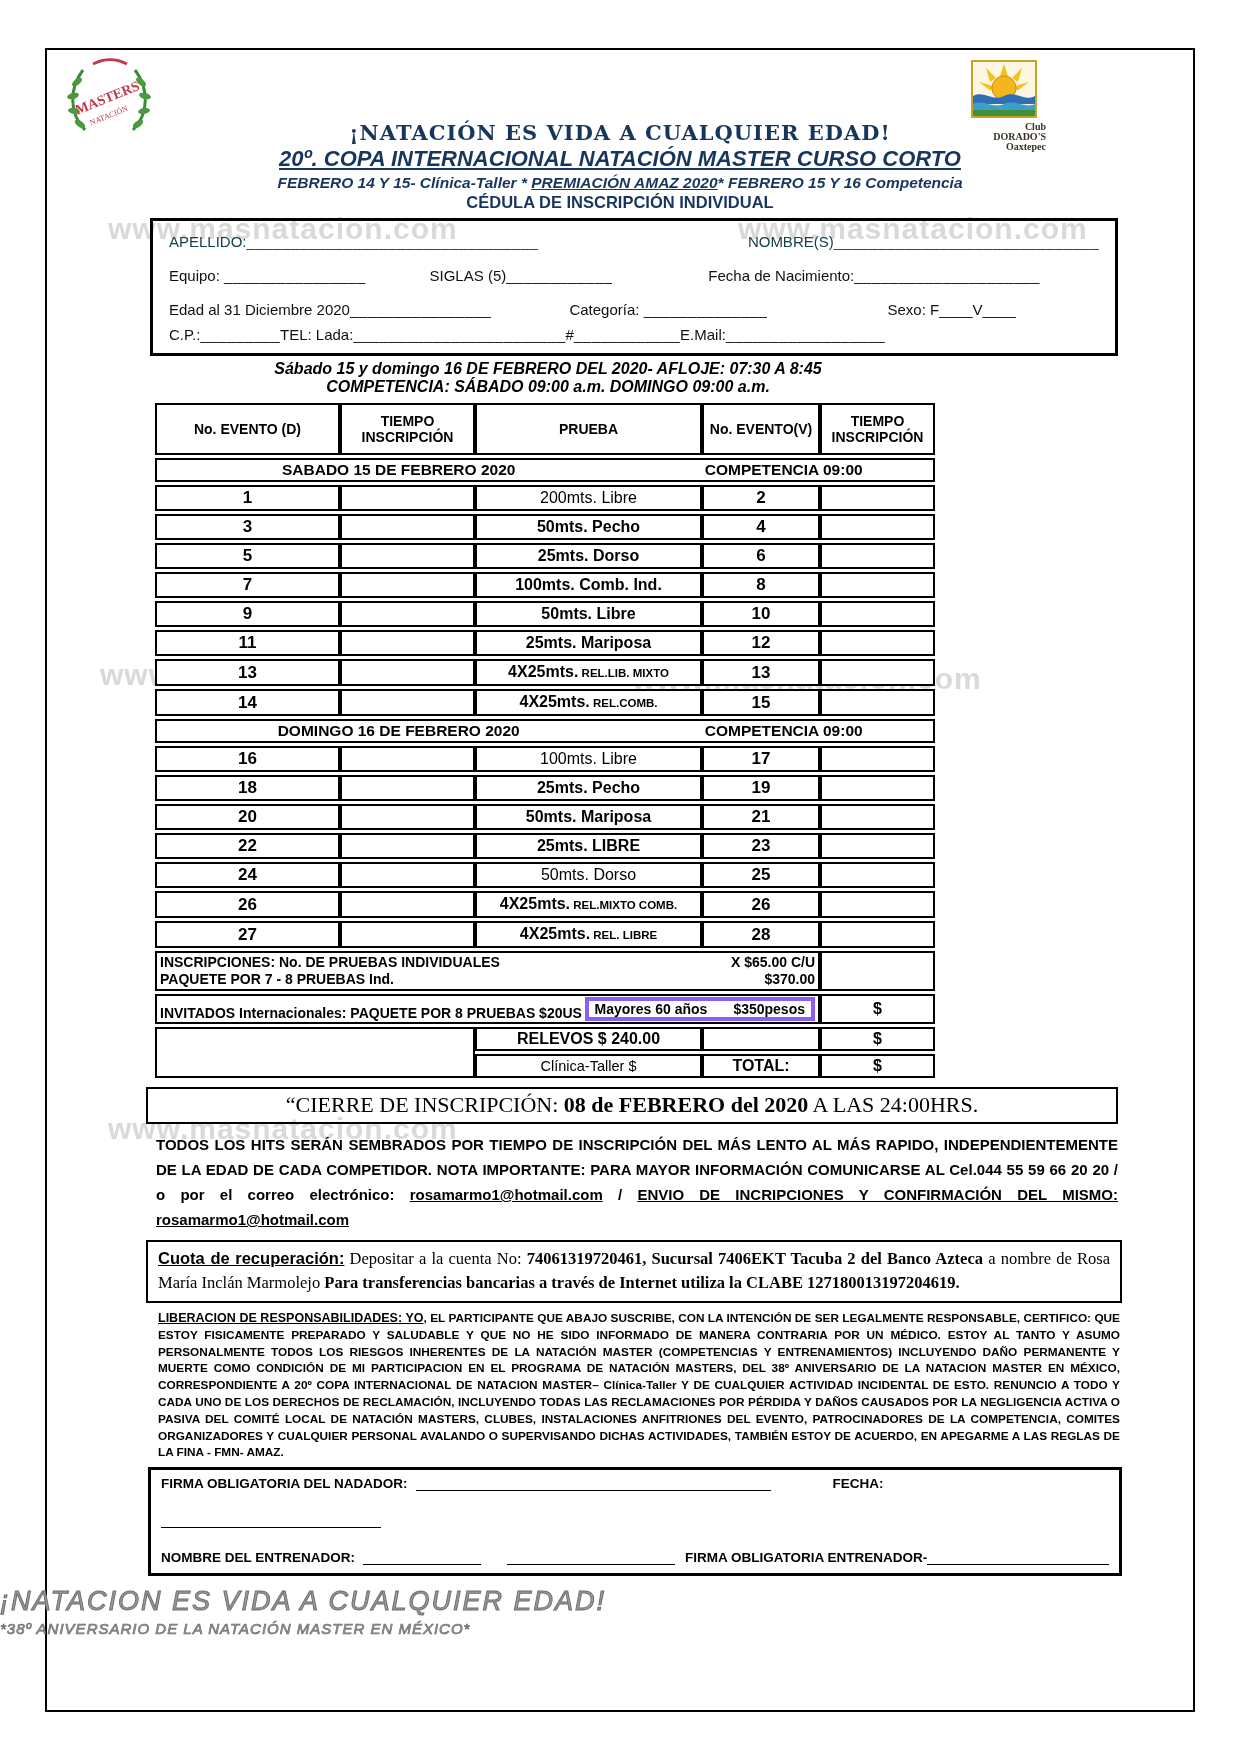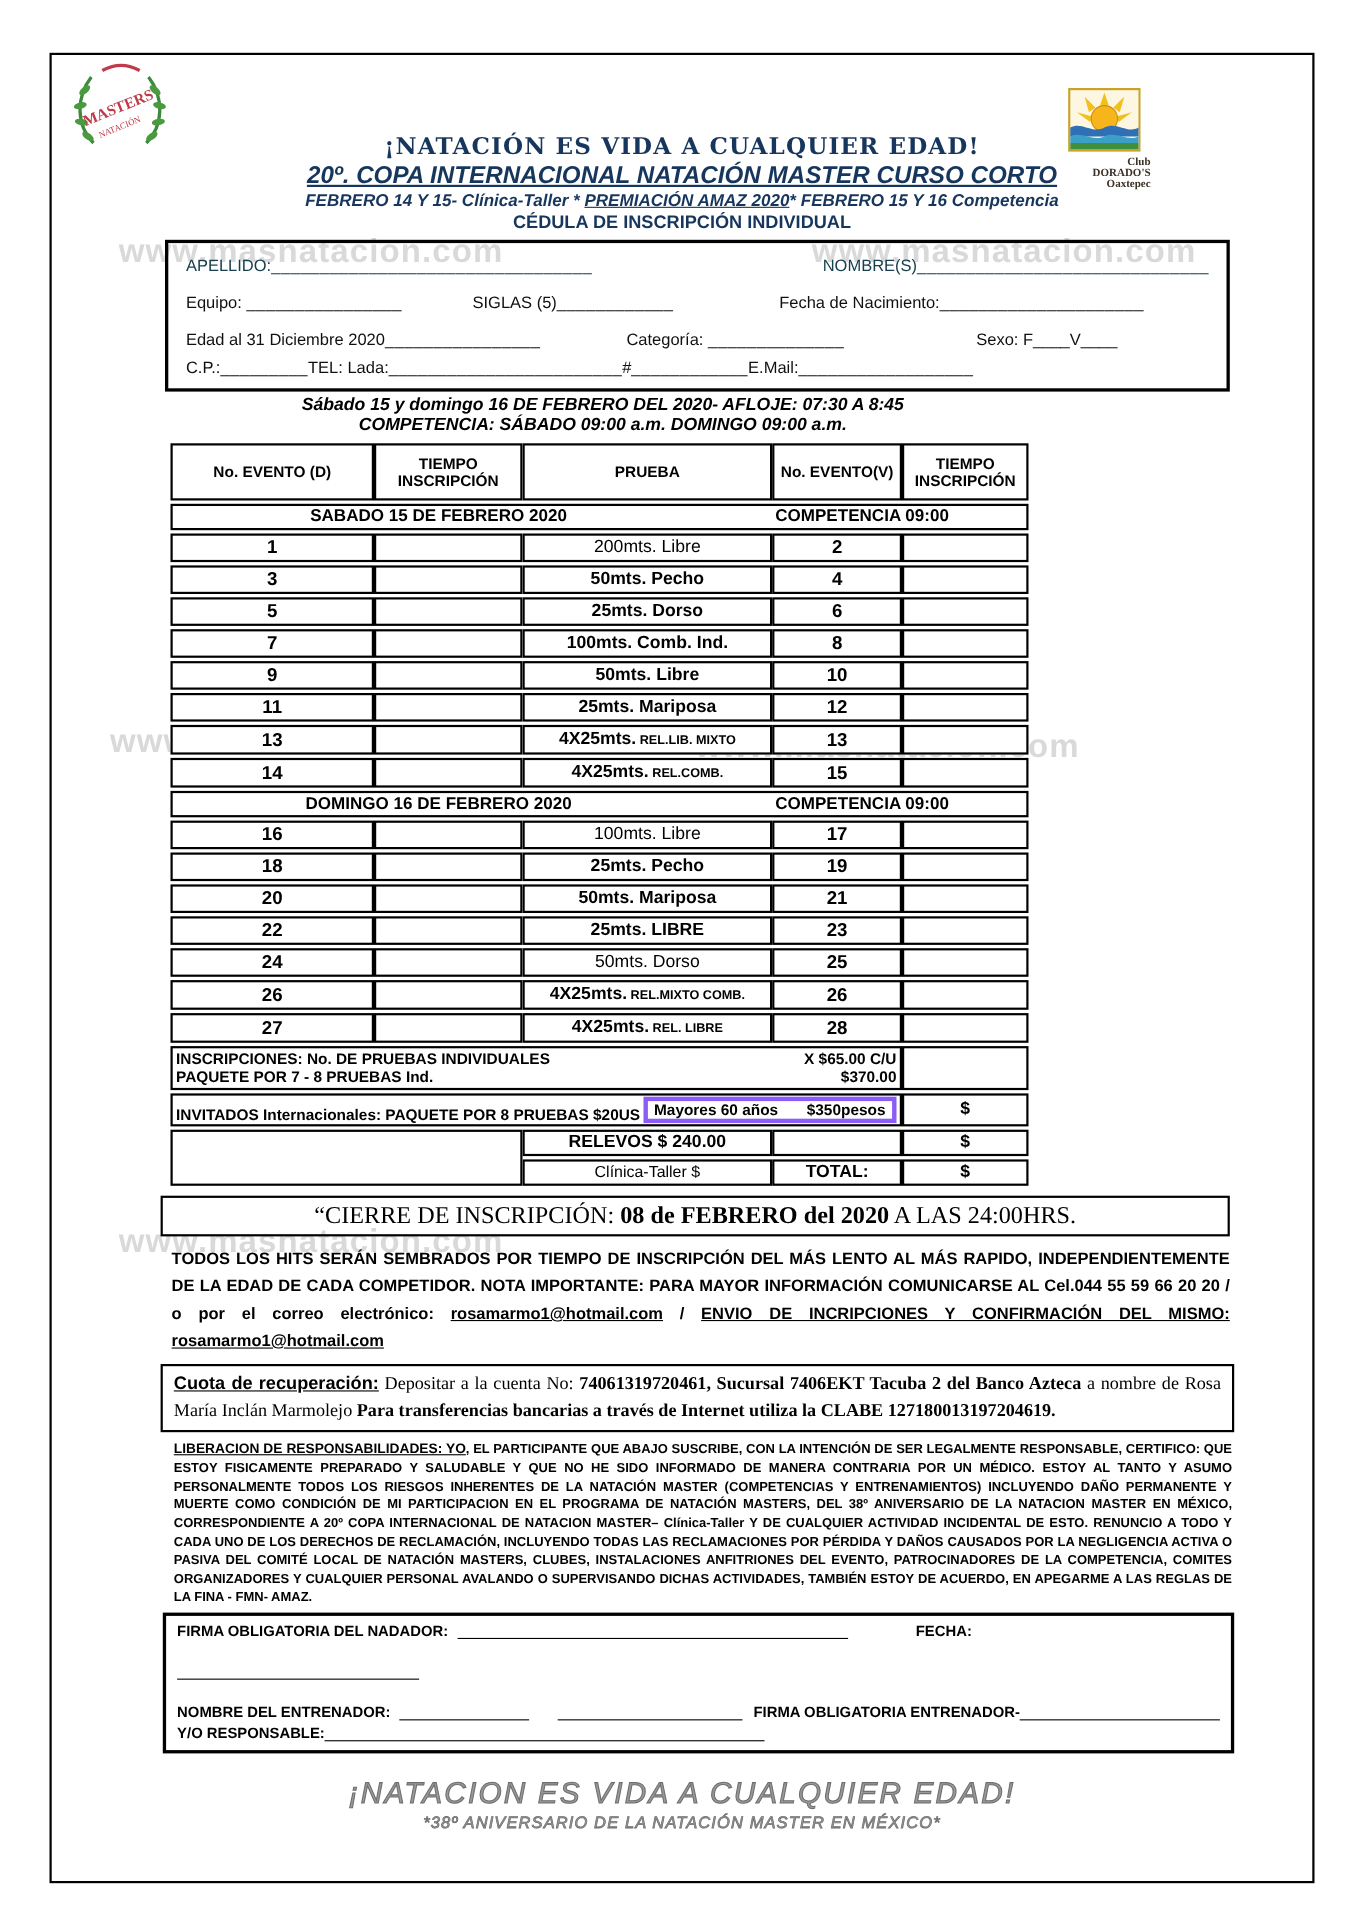--- a/index.html
+++ b/index.html
@@ -6,21 +6,21 @@
   html,body{background:#fff}
   body{width:1240px;height:1754px;position:relative;overflow:hidden;
        font-family:"Liberation Sans",sans-serif;color:#000}
   .frame{position:absolute;left:45px;top:48px;width:1150px;height:1664px;
          border:2px solid #000;z-index:1}
   .content{position:absolute;left:0;top:48px;width:1240px;z-index:2}
   .wm{position:absolute;z-index:1;font-weight:bold;font-size:30px;letter-spacing:1px;
       color:rgba(185,185,185,.55);text-shadow:0 0 1px rgba(255,255,255,.8);white-space:nowrap}
   
   .logo-left{position:absolute;left:63px;top:8px;width:92px;height:86px}
-  .logo-right{position:absolute;left:958px;top:32px;width:92px;height:88px;text-align:center}
+  .logo-right{position:absolute;left:958px;top:12px;width:92px;height:88px;text-align:center}
   .logo-right .lr-txt{font-family:"Liberation Serif",serif;color:#3a3023;font-weight:bold;
       font-size:10px;line-height:10px;text-align:right;padding-right:4px}
   .titles{text-align:center;padding-top:72px}
   .t1{font-family:"DejaVu Serif",serif;font-weight:bold;font-size:21px;color:#17365d;
       letter-spacing:1px}
   .t2{font-style:italic;font-weight:bold;font-size:22px;color:#17365d;
       text-decoration:underline;margin-top:1px}
   .t3{font-style:italic;font-weight:bold;font-size:15.5px;color:#17365d;margin-top:2px}
   .t3 .useg{text-decoration:underline}
   .t4{font-weight:bold;font-size:16.5px;color:#17365d;margin-top:1px}
@@ -79,21 +79,21 @@
   .liber{margin:7px 0 0 158px;width:962px;font-weight:bold;font-size:11.8px;line-height:16.8px;
          text-align:justify}
   .liber .lbl{text-decoration:underline;font-size:12.5px}
   
   .sigbox{margin:6px 0 0 148px;width:974px;border:3px solid #000;padding:6px 10px 8px 10px;
           font-size:13.5px;font-weight:bold}
   .sigrow{display:flex;align-items:flex-end;white-space:nowrap}
   .sline{display:inline-block;border-bottom:1.6px solid #000;height:13px}
   .gap{display:inline-block}
   
-  .footer{text-align:center;margin-top:21px}
+  .footer{text-align:left;margin-top:10px}
   .f1{font-style:italic;font-size:27px;letter-spacing:2px;color:#9a9a9a;
       -webkit-text-stroke:1px #6f6f6f}
   .f2{font-style:italic;font-size:15px;letter-spacing:1px;color:#9a9a9a;
       -webkit-text-stroke:.7px #6f6f6f;margin-top:3px}
   .f3{margin-top:8px;font-weight:bold;font-size:17px}
   .f3 a{color:#0000e0;text-decoration:underline}
 </style>
 </head>
 <body>
 
@@ -388,24 +388,20 @@
       <span class="sline" style="width:220px"></span>
     </div>
     <div class="sigrow" style="margin-top:22px">
       <span>NOMBRE DEL ENTRENADOR:</span>
       <span class="sline" style="width:118px;margin-left:8px"></span>
       <span class="gap" style="width:26px"></span>
       <span class="sline" style="width:168px"></span>
       <span style="margin-left:10px">FIRMA OBLIGATORIA  ENTRENADOR-</span>
       <span class="sline" style="flex:1"></span>
     </div>
-    <div class="sigrow" style="margin-top:4px">
-      <span>Y/O RESPONSABLE:</span>
-      <span class="sline" style="width:400px"></span>
-    </div>
   </div>
 
   <div class="footer">
     <div class="f1">¡NATACION ES VIDA A CUALQUIER EDAD!</div>
     <div class="f2">*38º ANIVERSARIO DE LA NATACIÓN MASTER EN MÉXICO*</div>
   </div>
 
 </div>
 
 </body></html>

